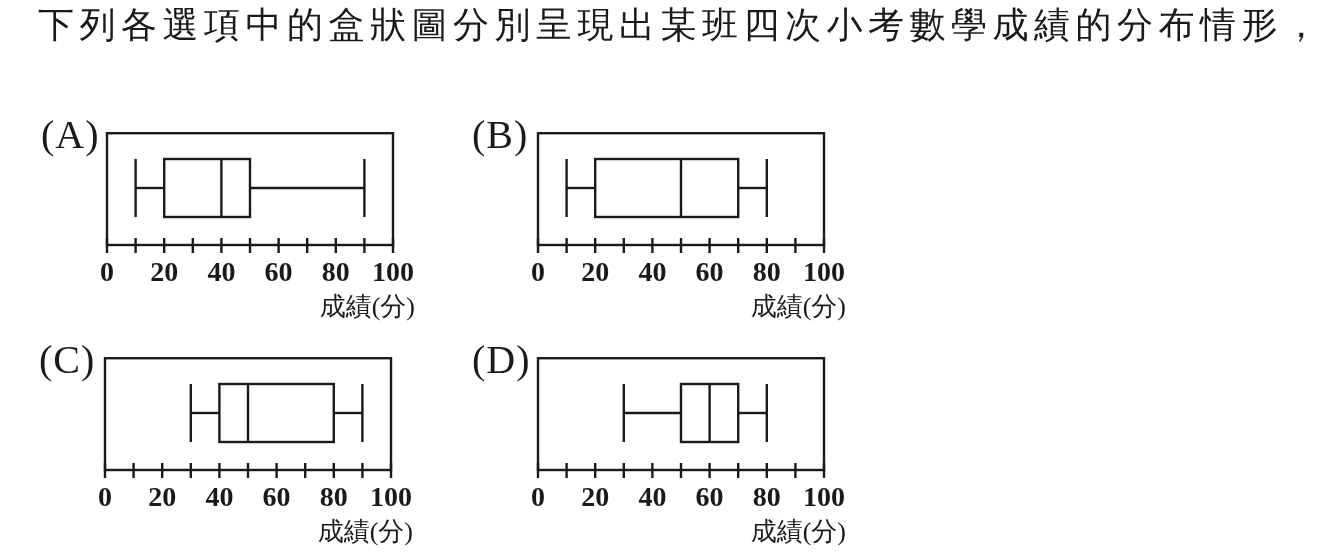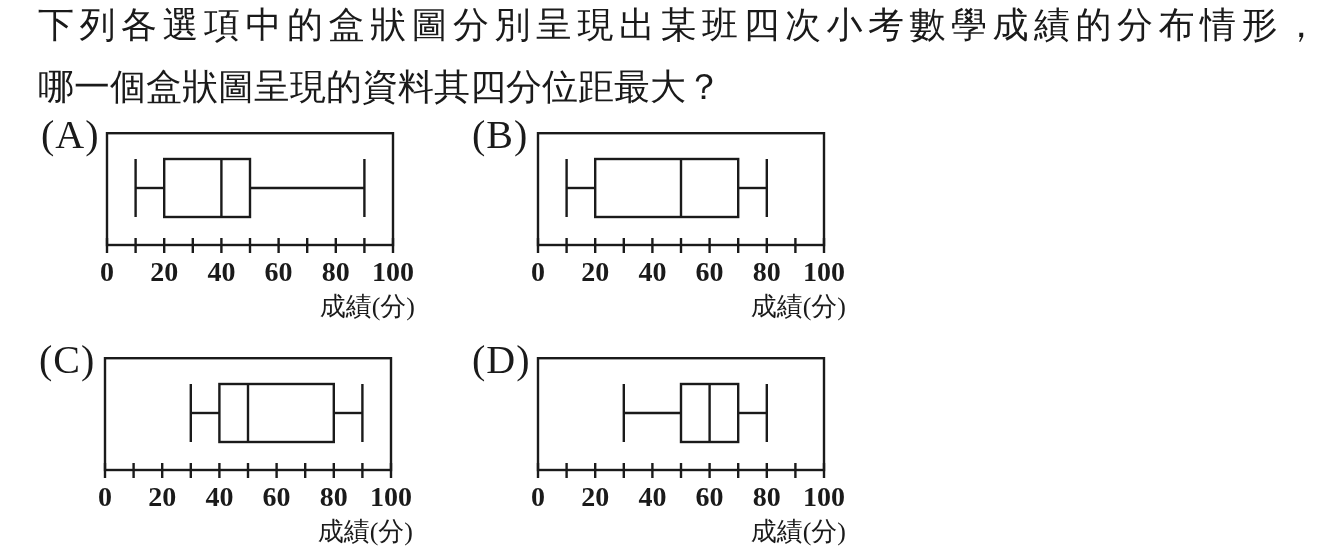--- a/index.html
+++ b/index.html
@@ -62,21 +62,20 @@
     font-weight: 500;
   }
 </style>
 </head>
 <body>
 
 <div class="page">
 
   <div class="q-line q1">下列各選項中的盒狀圖分別呈現出某班四次小考數學成績的分布情形，</div>
 
-  <div class="q-line q2">哪一個盒狀圖呈現的資料其四分位距最大？</div>
 
   <div class="plot-block" style="left:77px; top:132px">
     <span class="opt-label">(A)</span>
     <svg class="plot-svg" viewBox="0 0 346 205">
         <rect x="30" y="1.2" width="286" height="111.8" fill="none" stroke="#1a1a1a" stroke-width="2.4"></rect>
         <line x1="30" y1="106" x2="30" y2="121" stroke="#1a1a1a" stroke-width="2.4"></line>
         <line x1="58.6" y1="106" x2="58.6" y2="121" stroke="#1a1a1a" stroke-width="2.4"></line>
         <line x1="87.2" y1="106" x2="87.2" y2="121" stroke="#1a1a1a" stroke-width="2.4"></line>
         <line x1="115.8" y1="106" x2="115.8" y2="121" stroke="#1a1a1a" stroke-width="2.4"></line>
         <line x1="144.4" y1="106" x2="144.4" y2="121" stroke="#1a1a1a" stroke-width="2.4"></line>

